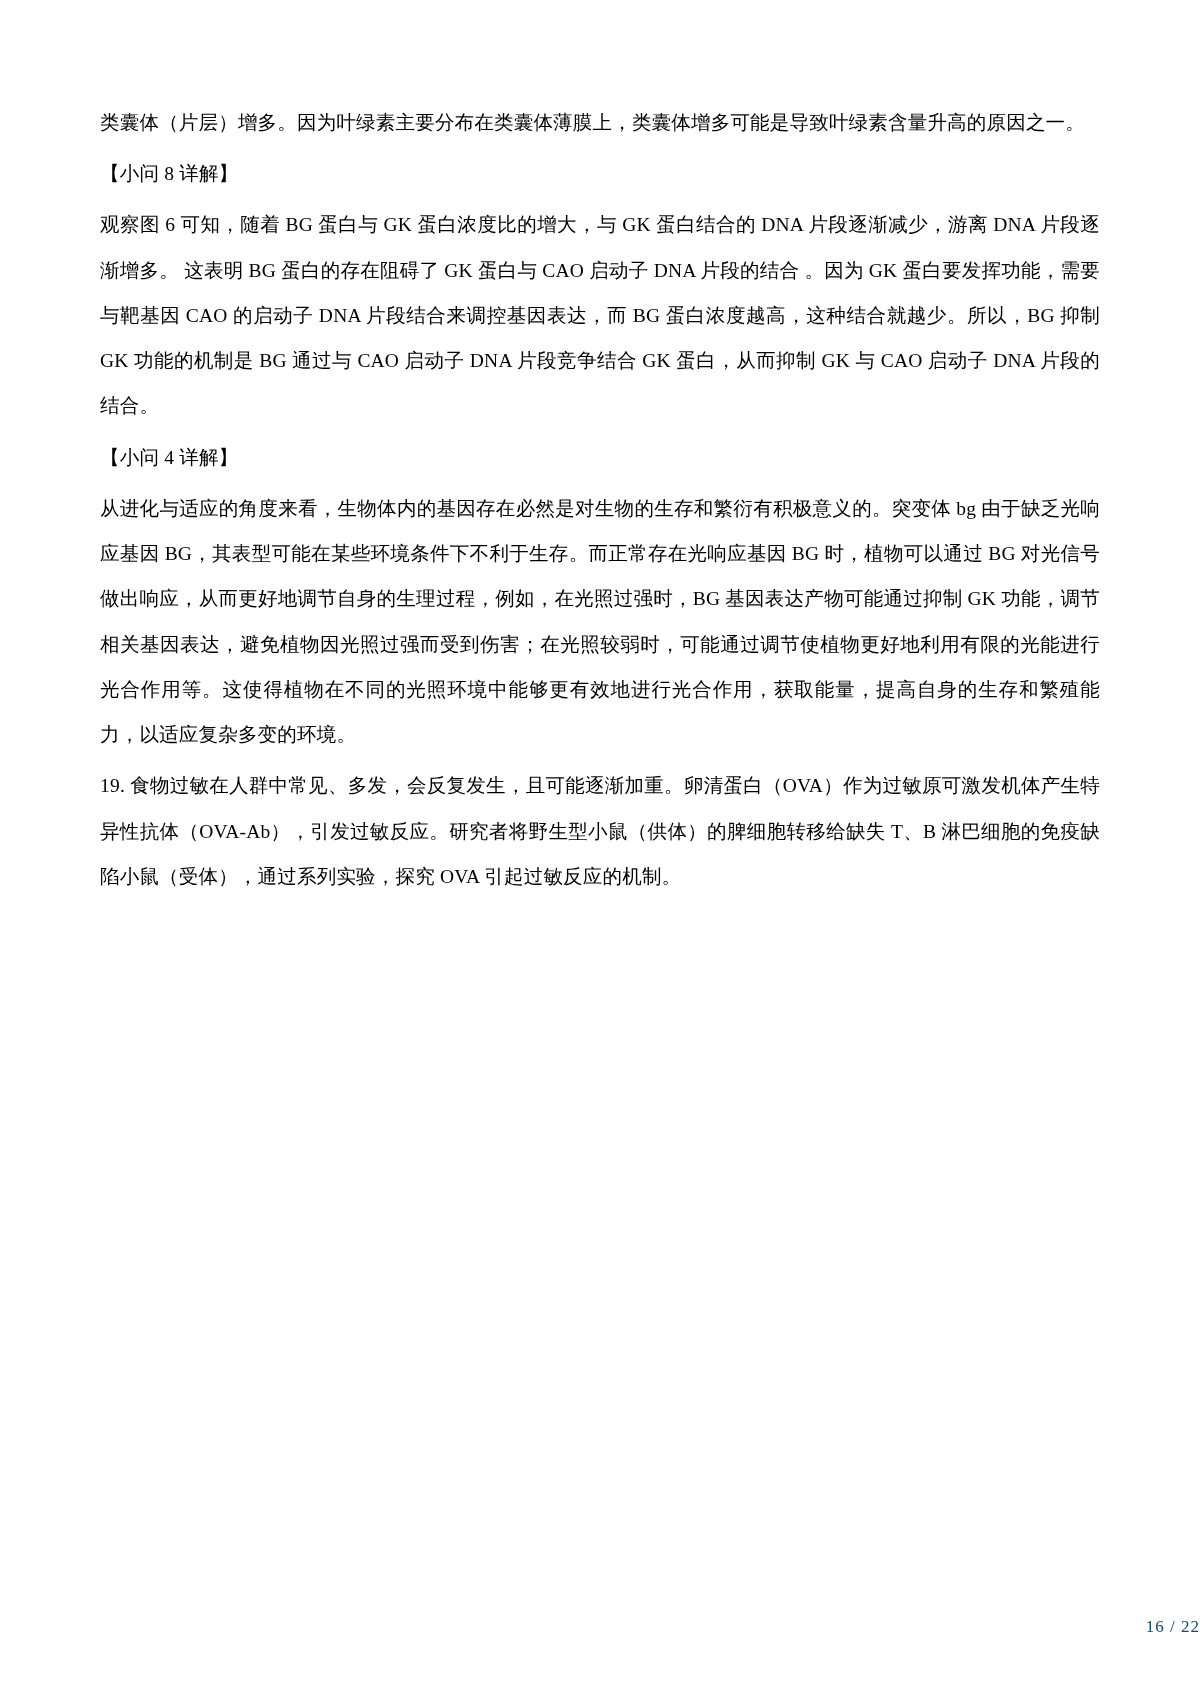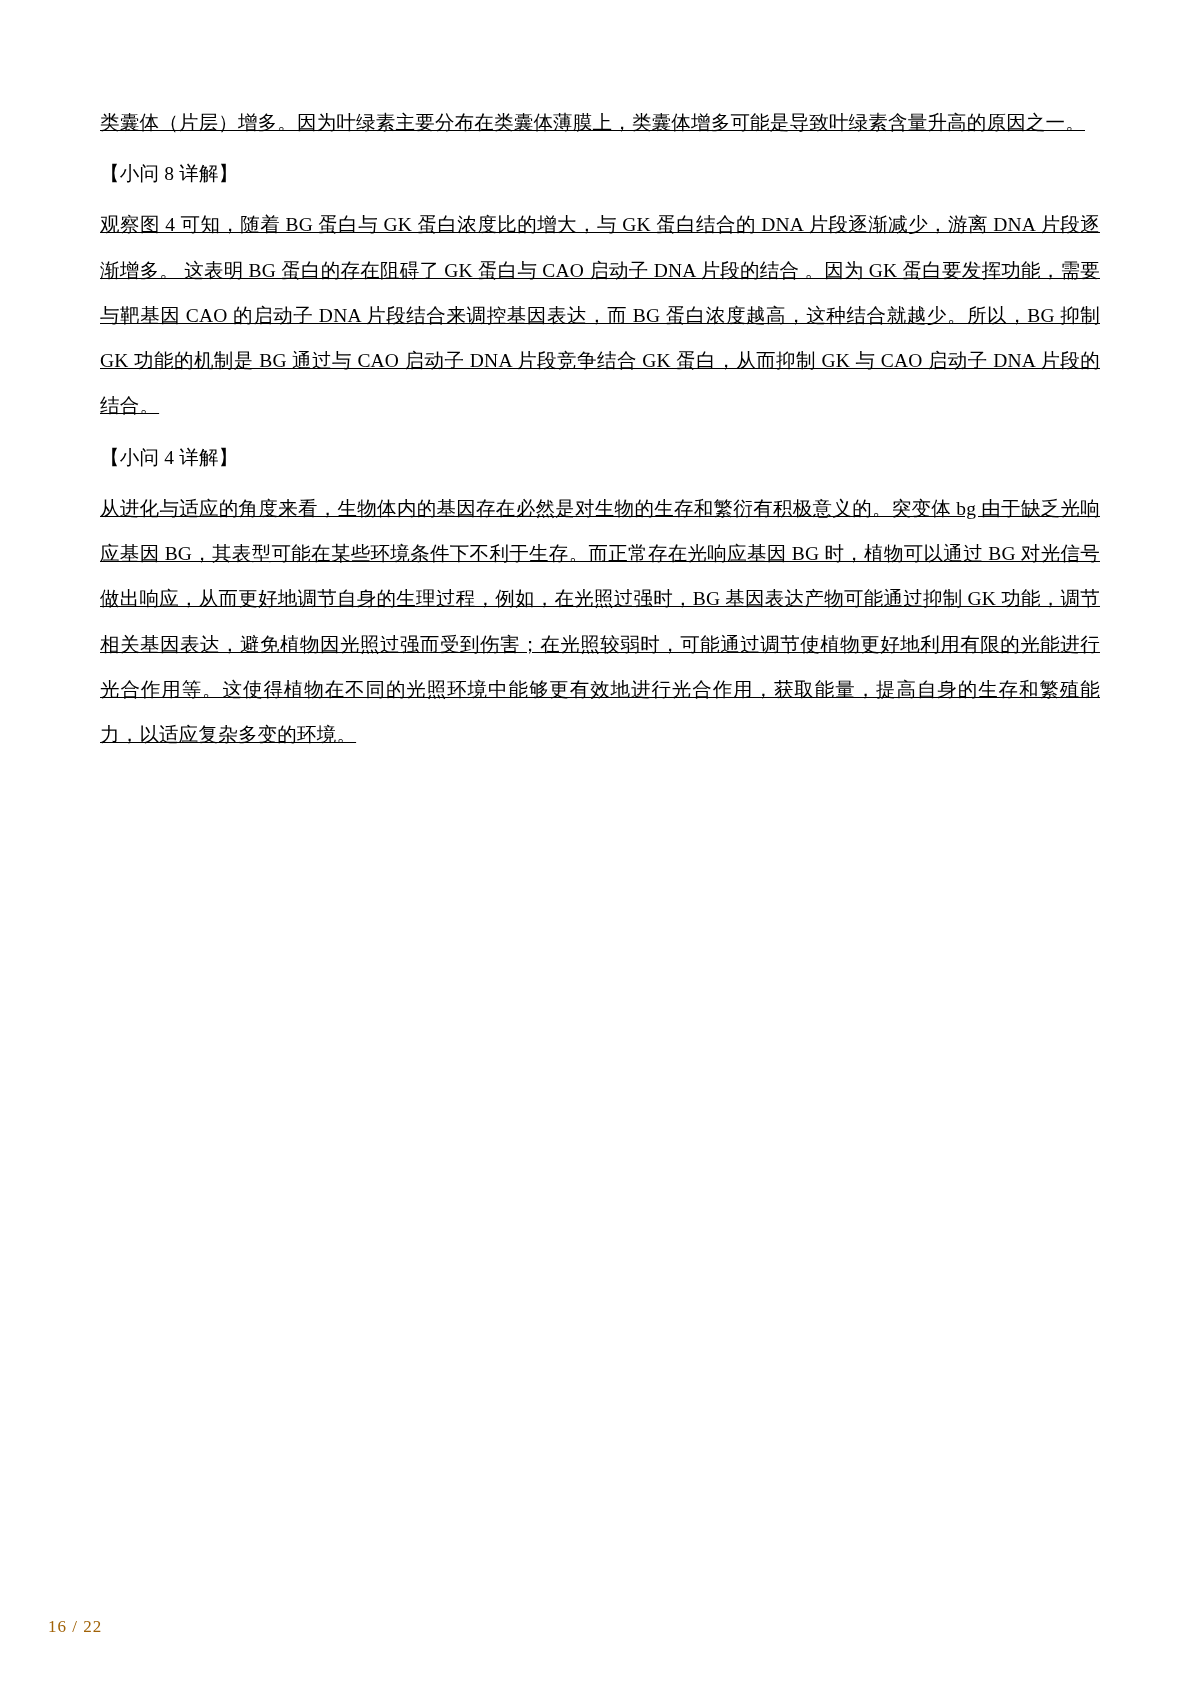--- a/index.html
+++ b/index.html
@@ -29,53 +29,52 @@
     margin: 0 0 6px 0;
     font-size: 19.5px;
     line-height: 2.32;
     text-align: justify;
     text-justify: inter-ideograph;
     letter-spacing: 0.2px;
   }
   p.just {
     text-align: justify;
     text-align-last: left;
-    text-decoration: underline;
   }
   p.heading {
     text-align: left;
   }
   .pagenum {
     position: absolute;
     left: 0;
     right: 0;
     bottom: 60px;
-    text-align: left;
+    text-align: right;
     font-size: 17px;
     font-family: "Liberation Serif", "DejaVu Serif", serif;
-    color: #a16207;
+    color: #0c4a6e;
     letter-spacing: 1px;
-    margin-left: 48px;
   }
 </style>
 </head>
 <body>
 
 <div class="page">
   <div class="content">
 
     <p class="just">类囊体（片层）增多。因为叶绿素主要分布在类囊体薄膜上，类囊体增多可能是导致叶绿素含量升高的原因之一。</p>
 
 
 
     <p class="heading">【小问 8 详解】</p>
 
-    <p class="just">观察图 4 可知，随着 BG 蛋白与 GK 蛋白浓度比的增大，与 GK 蛋白结合的 DNA 片段逐渐减少，游离 DNA 片段逐渐增多。 这表明 BG 蛋白的存在阻碍了 GK 蛋白与 CAO 启动子 DNA 片段的结合 。因为 GK 蛋白要发挥功能，需要与靶基因 CAO 的启动子 DNA 片段结合来调控基因表达，而 BG 蛋白浓度越高，这种结合就越少。所以，BG 抑制 GK 功能的机制是 BG 通过与 CAO 启动子 DNA 片段竞争结合 GK 蛋白，从而抑制 GK 与 CAO 启动子 DNA 片段的结合。</p>
+    <p class="just">观察图 6 可知，随着 BG 蛋白与 GK 蛋白浓度比的增大，与 GK 蛋白结合的 DNA 片段逐渐减少，游离 DNA 片段逐渐增多。 这表明 BG 蛋白的存在阻碍了 GK 蛋白与 CAO 启动子 DNA 片段的结合 。因为 GK 蛋白要发挥功能，需要与靶基因 CAO 的启动子 DNA 片段结合来调控基因表达，而 BG 蛋白浓度越高，这种结合就越少。所以，BG 抑制 GK 功能的机制是 BG 通过与 CAO 启动子 DNA 片段竞争结合 GK 蛋白，从而抑制 GK 与 CAO 启动子 DNA 片段的结合。</p>
 
     <p class="heading">【小问 4 详解】</p>
 
     <p class="just">从进化与适应的角度来看，生物体内的基因存在必然是对生物的生存和繁衍有积极意义的。突变体 bg 由于缺乏光响应基因 BG，其表型可能在某些环境条件下不利于生存。而正常存在光响应基因 BG 时，植物可以通过 BG 对光信号做出响应，从而更好地调节自身的生理过程，例如，在光照过强时，BG 基因表达产物可能通过抑制 GK 功能，调节相关基因表达，避免植物因光照过强而受到伤害；在光照较弱时，可能通过调节使植物更好地利用有限的光能进行光合作用等。这使得植物在不同的光照环境中能够更有效地进行光合作用，获取能量，提高自身的生存和繁殖能力，以适应复杂多变的环境。</p>
 
+    <p class="just">19. 食物过敏在人群中常见、多发，会反复发生，且可能逐渐加重。卵清蛋白（OVA）作为过敏原可激发机体产生特异性抗体（OVA-Ab），引发过敏反应。研究者将野生型小鼠（供体）的脾细胞转移给缺失 T、B 淋巴细胞的免疫缺陷小鼠（受体），通过系列实验，探究 OVA 引起过敏反应的机制。</p>
 
   </div>
 
   <div class="pagenum">16 / 22</div>
 </div>
 
 </body></html>

